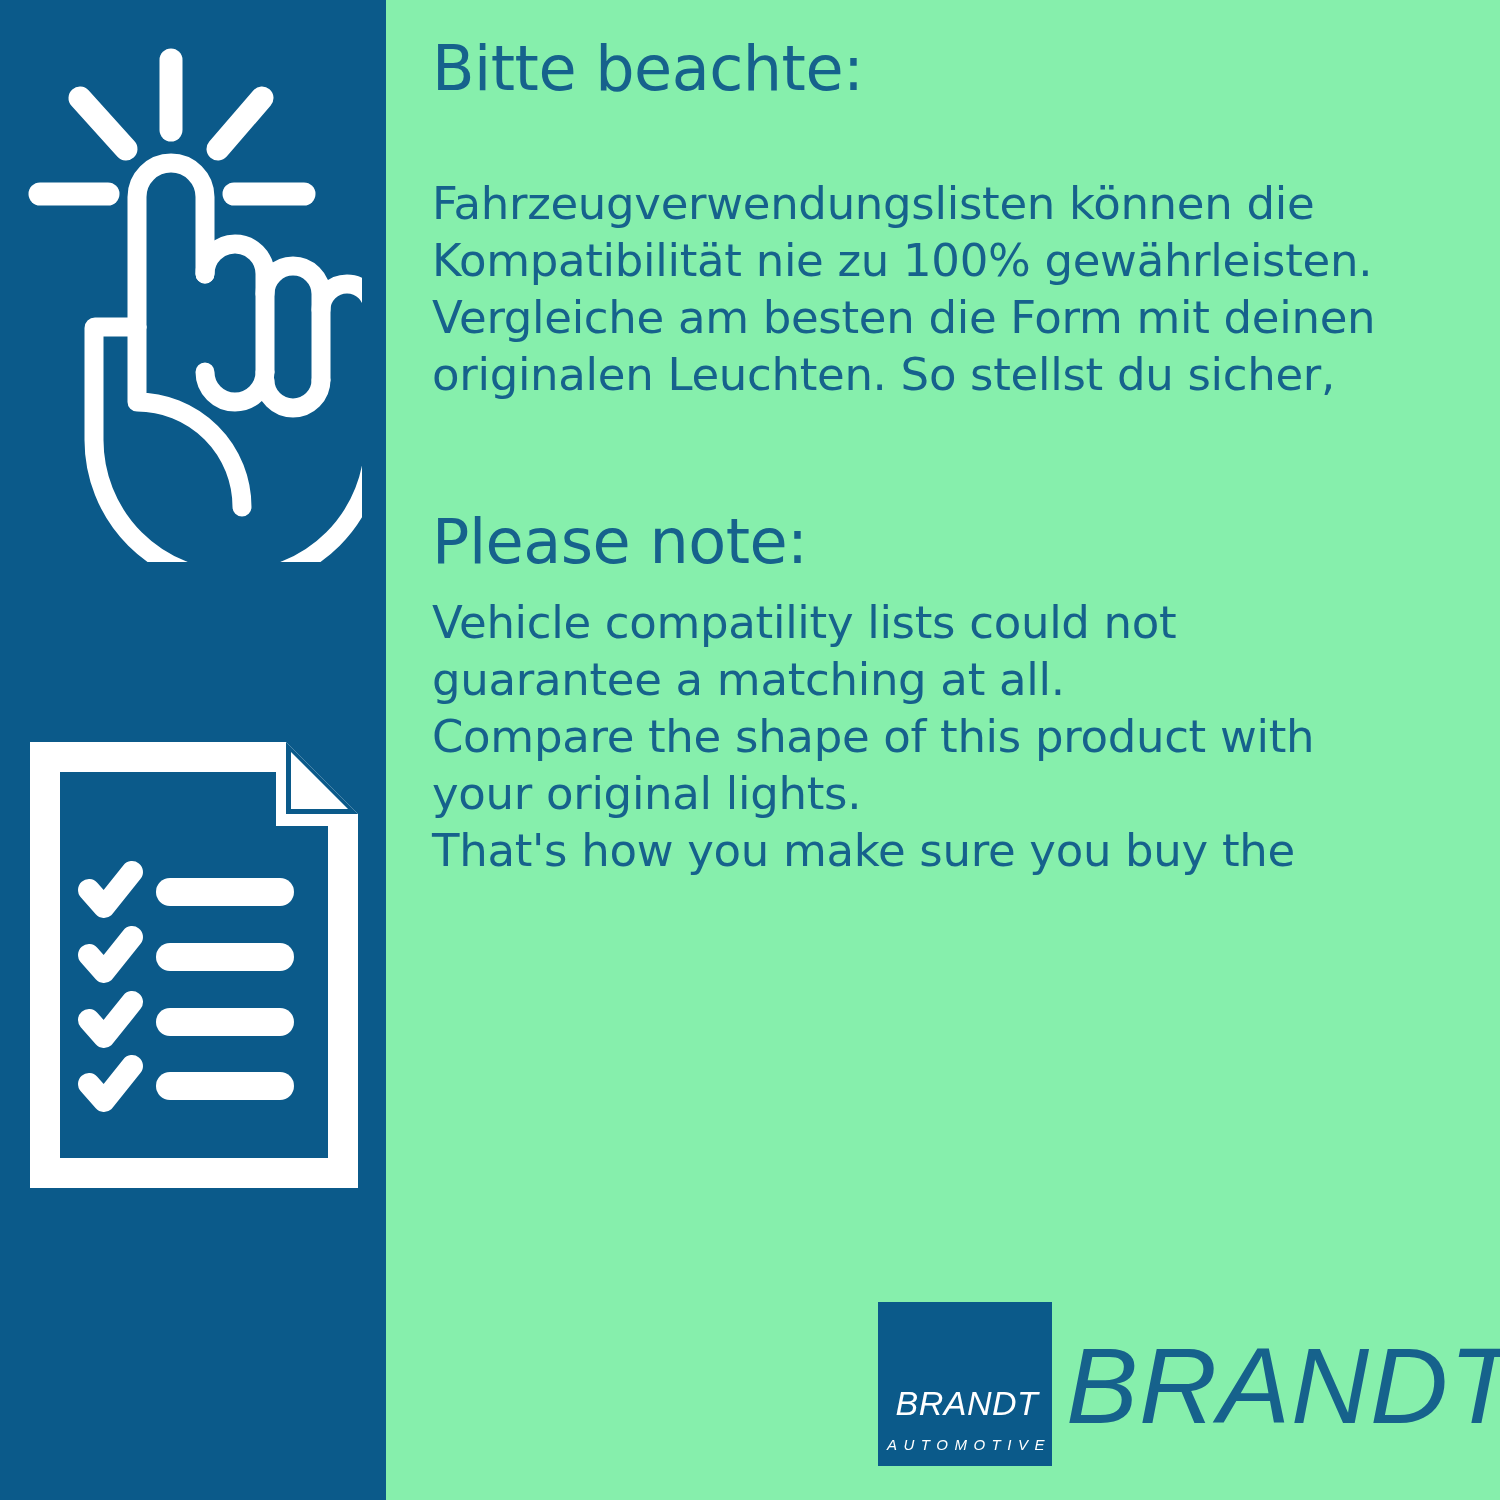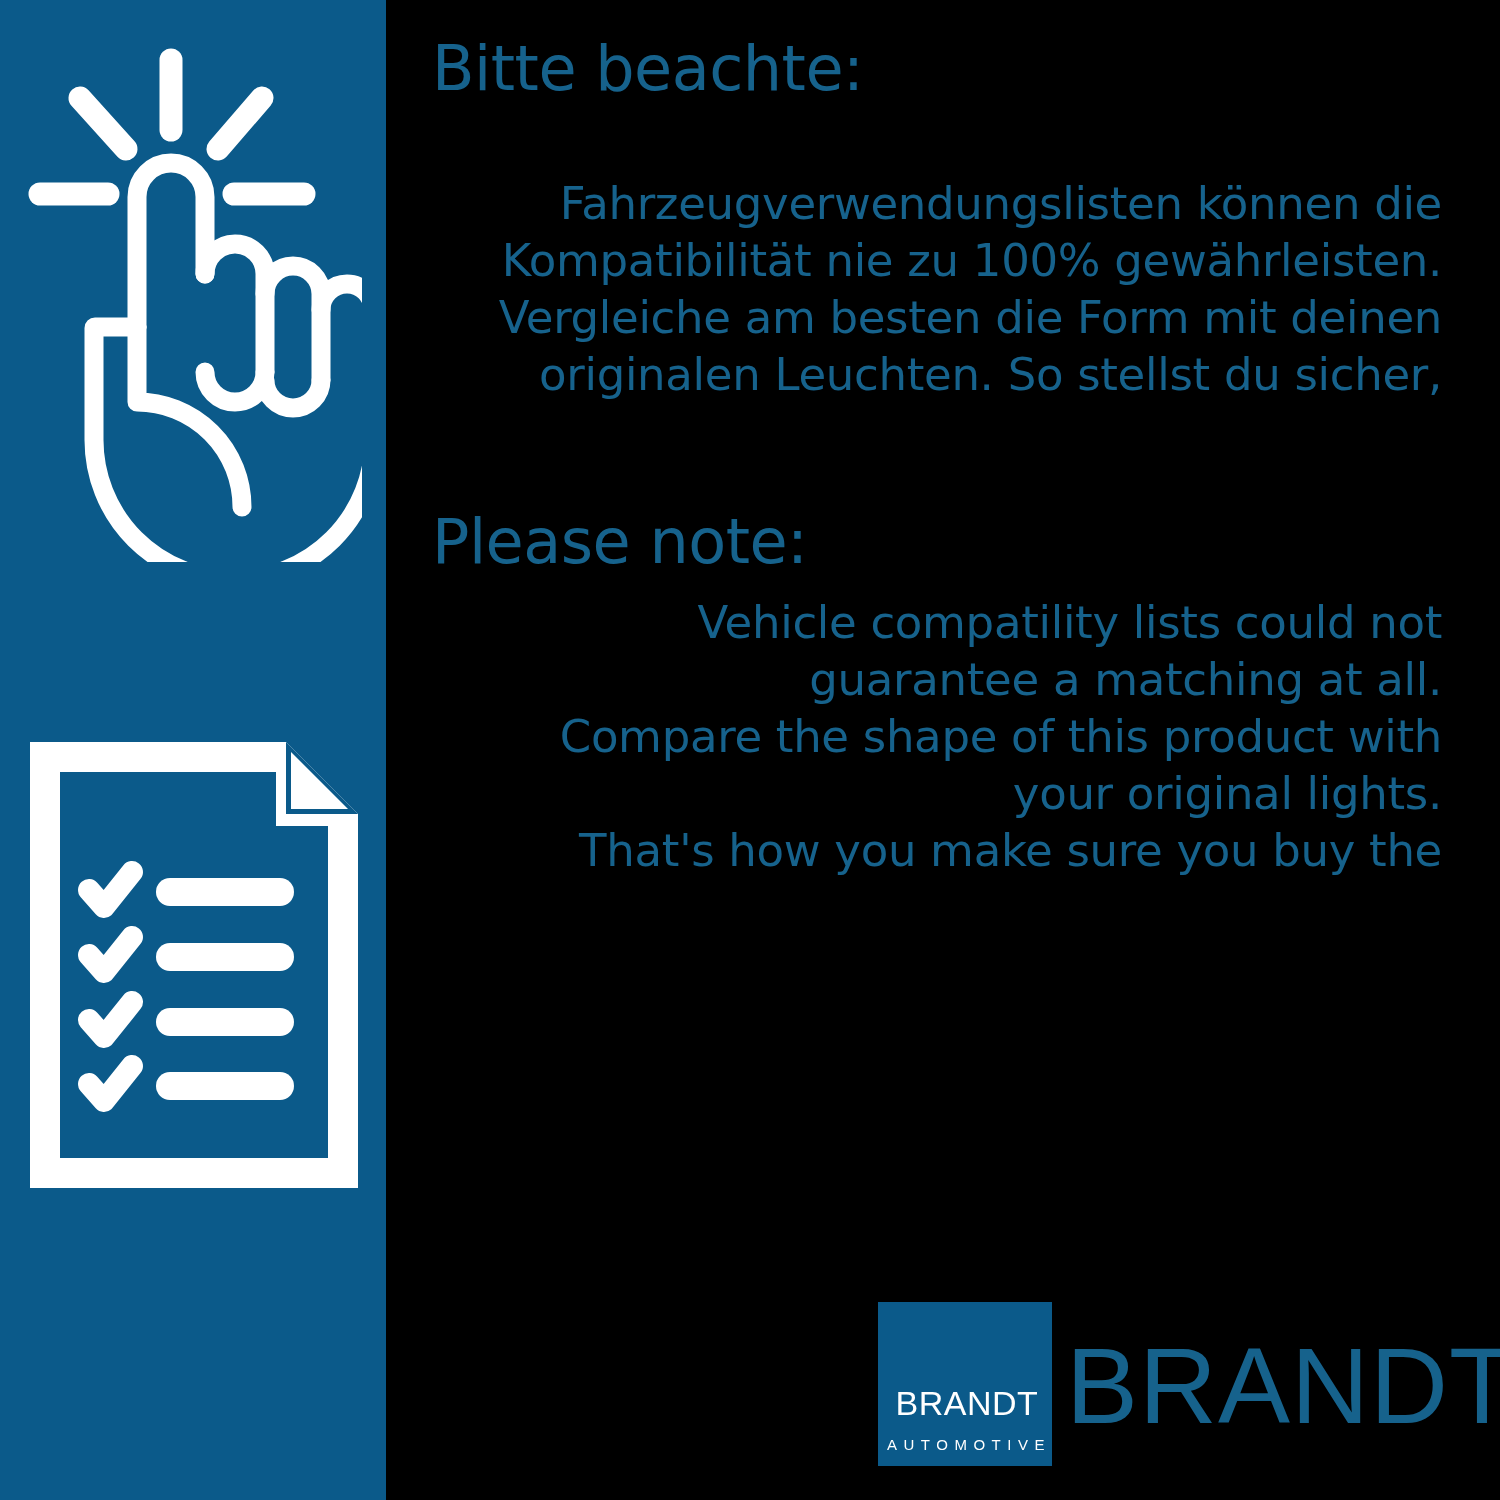--- a/index.html
+++ b/index.html
@@ -7,21 +7,21 @@
     padding: 0;
     background: #ffffff;
   }
   body {
     font-family: "Liberation Sans", sans-serif;
   }
   #page {
     position: relative;
     width: 1500px;
     height: 1500px;
-    background: #000000;
+    background: #86efac;
     overflow: hidden;
   }
 
   
   #sidebar {
     position: absolute;
     left: 0;
     top: 0;
     width: 386px;
     height: 1500px;
@@ -71,33 +71,33 @@
   .para {
     position: absolute;
     left: 46px;
     color: #16628c;
     font-family: "DejaVu Sans", sans-serif;
     font-weight: 400;
     font-size: 45px;
     line-height: 57px;
     letter-spacing: -0.3px;
     width: 1010px;
-    text-align: right;
   }
   #para-de { top: 175px; }
   #para-en { top: 594px; }
   .para .ln { display: block; white-space: nowrap; }
 
   
   #logo {
     position: absolute;
     left: 492px;
     top: 1302px;
     width: 570px;
     height: 168px;
+    font-style: italic;
   }
   #logo-mark {
     position: absolute;
     left: 0;
     top: 0;
     width: 174px;
     height: 164px;
     background: #0b5a8a;
   }
   #logo-mark-brandt {

